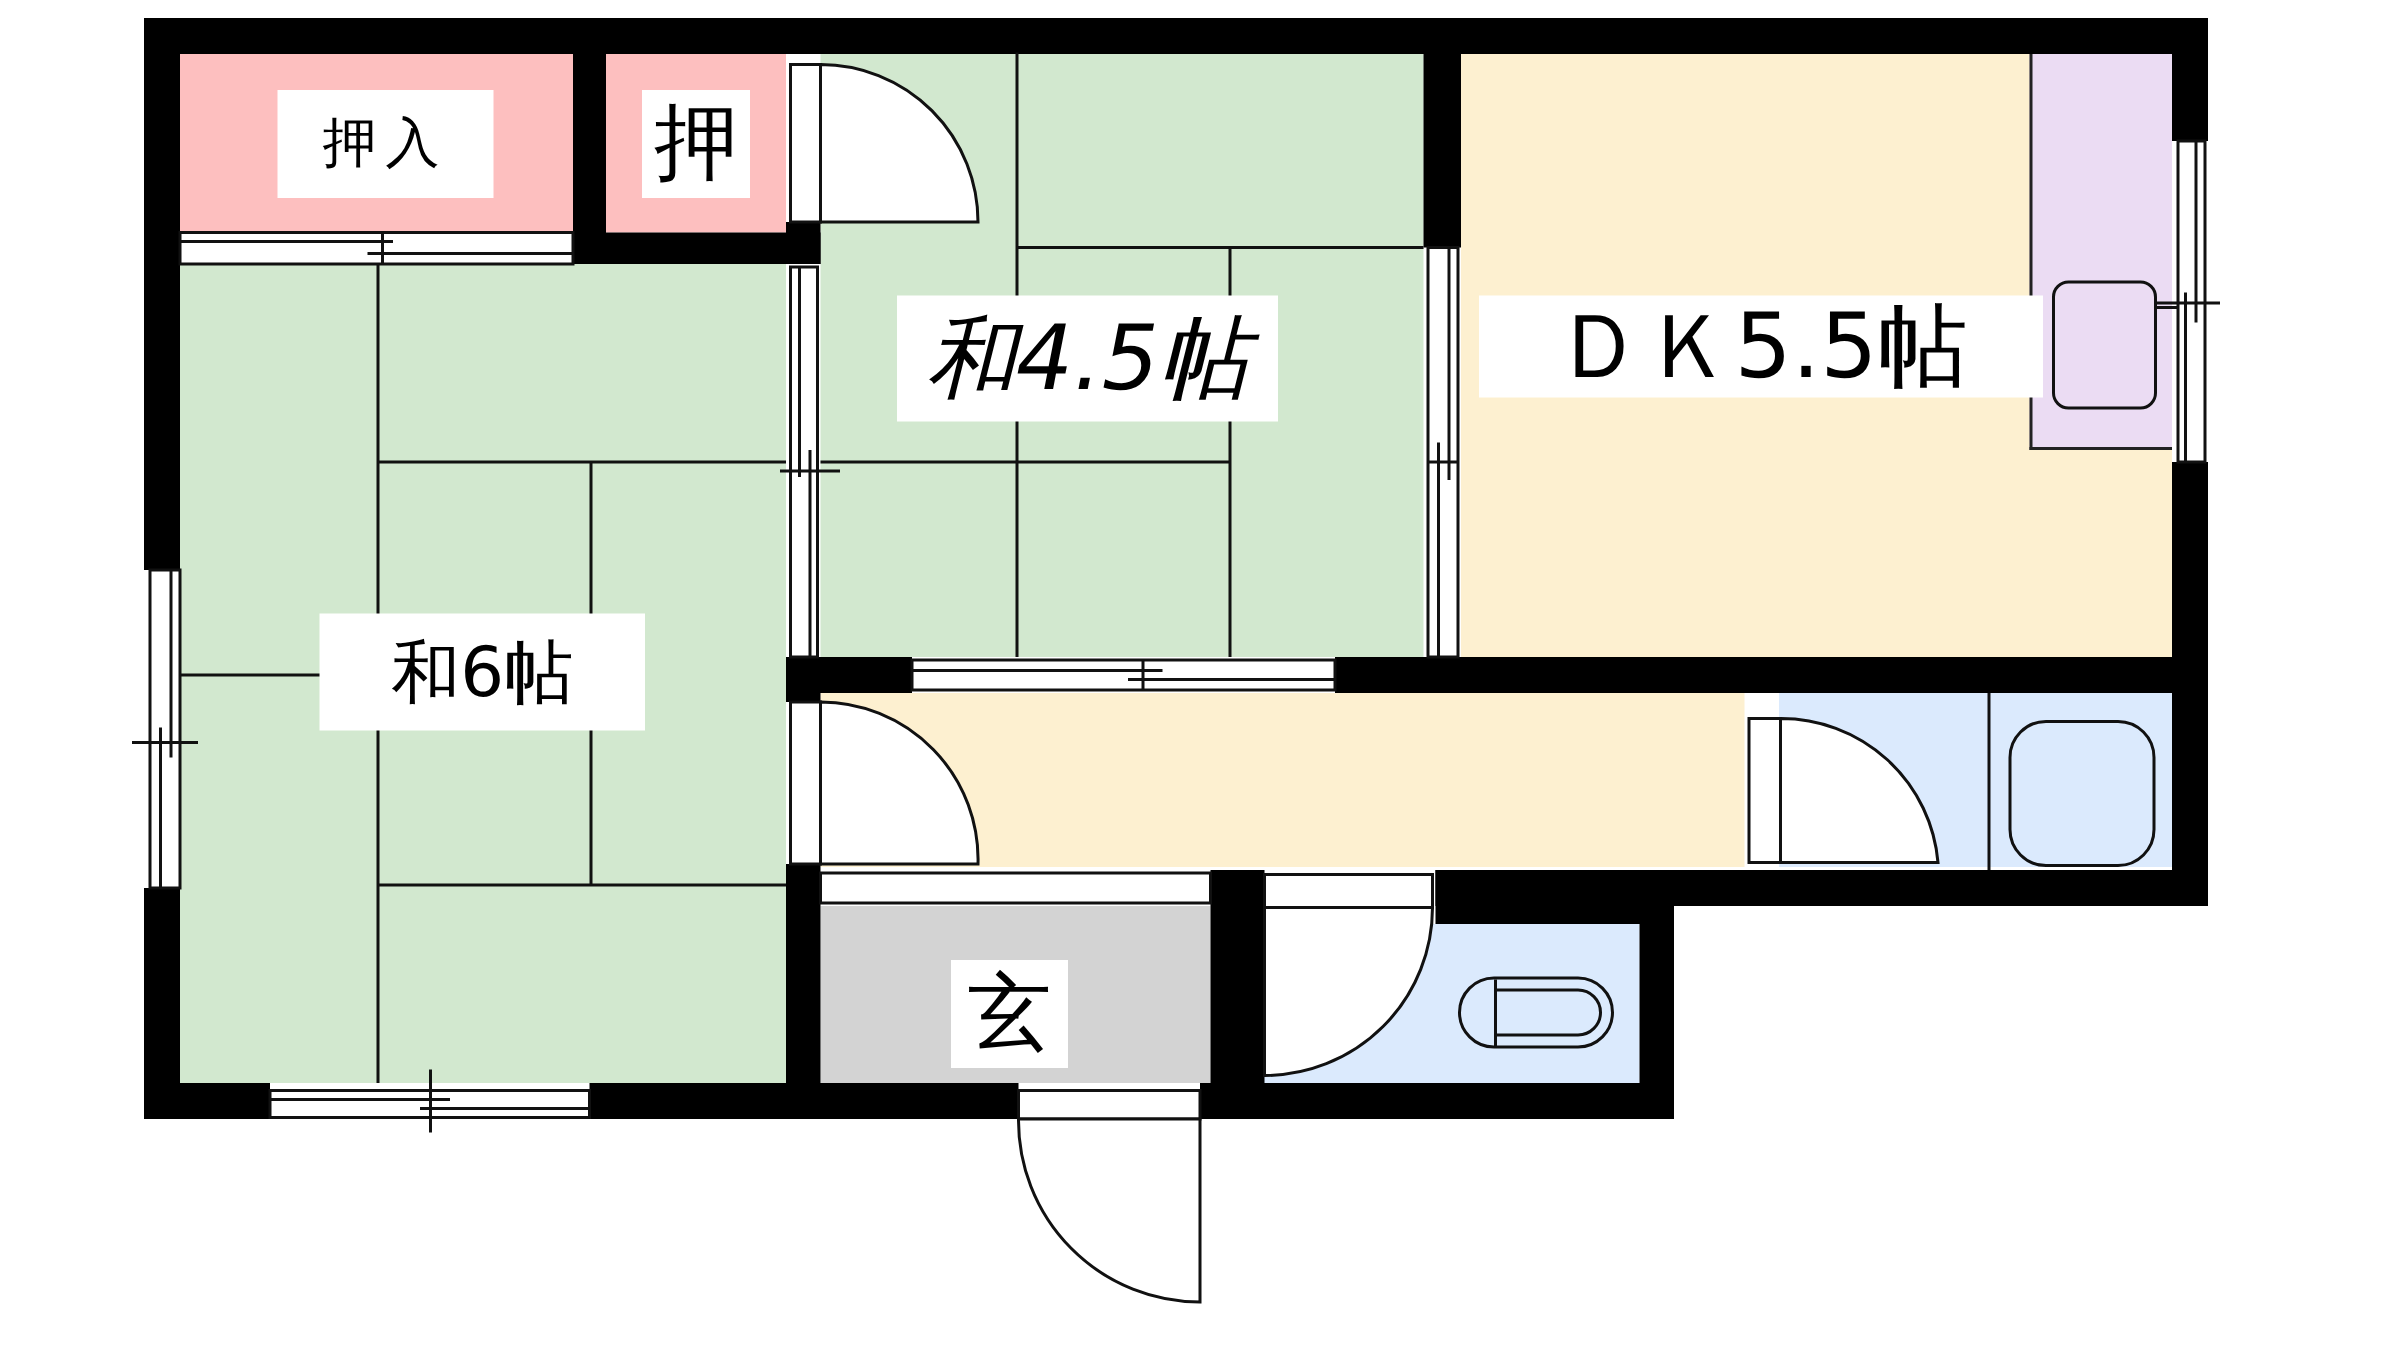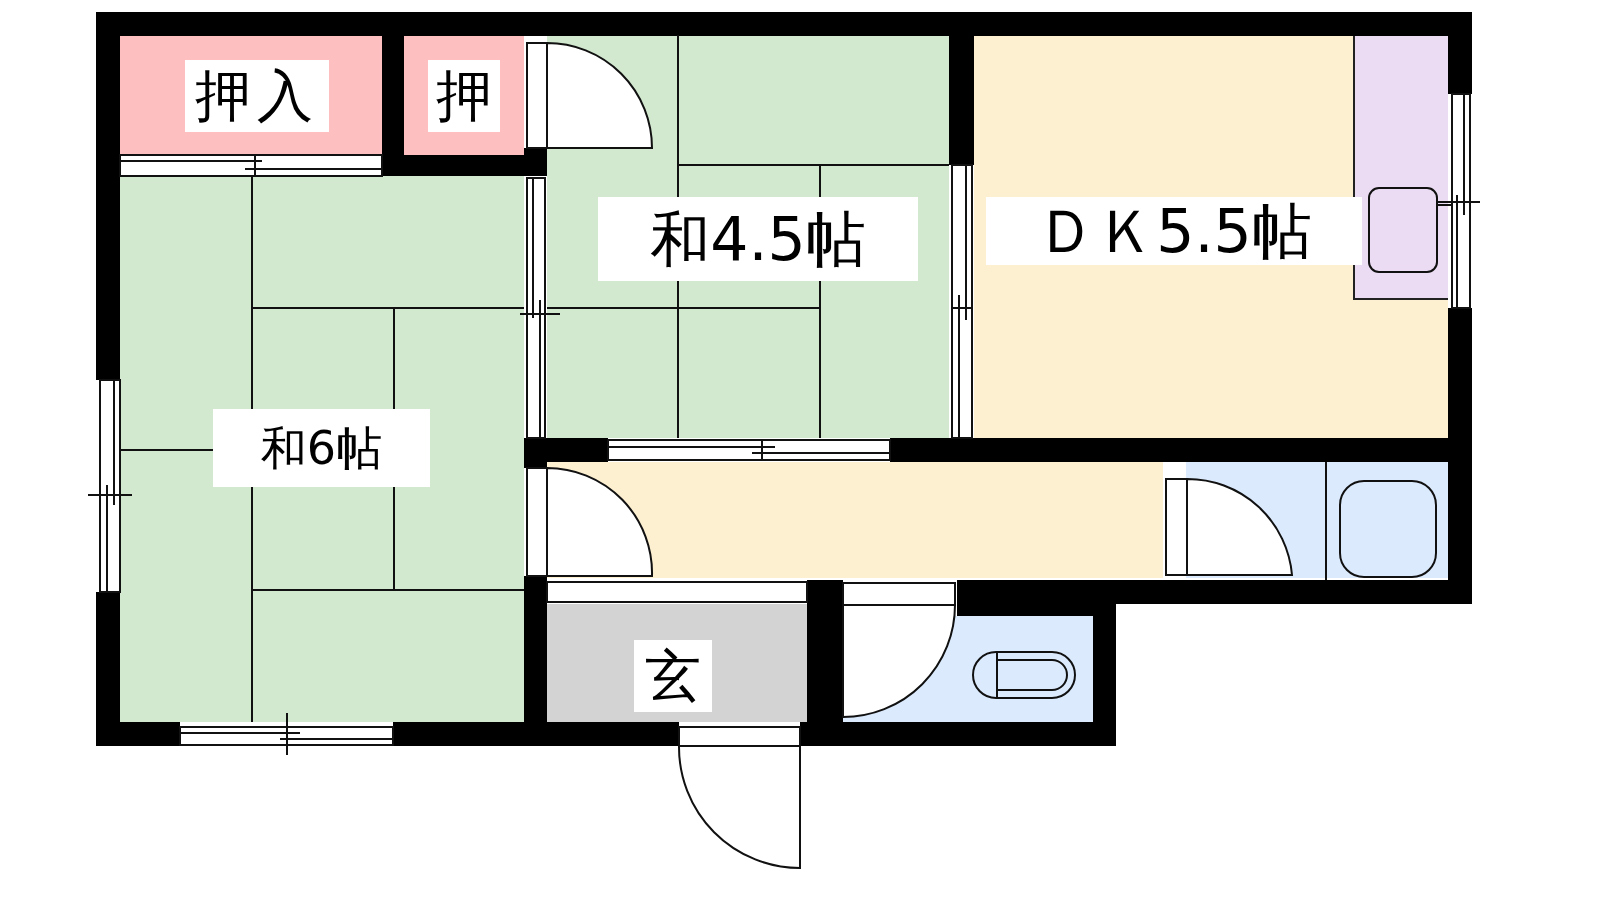--- a/index.html
+++ b/index.html
@@ -144,18 +144,18 @@
 
   <rect x="1340" y="481" width="96" height="96" rx="24" ry="24" fill="none" stroke="#111" stroke-width="2"></rect>
 
   <g stroke="#111" stroke-width="2" fill="none">
     <rect x="973" y="652" width="102" height="46" rx="23" ry="23"></rect>
     <line x1="997" y1="653" x2="997" y2="698"></line>
     <path d="M997 660 L1052 660 A15 15 0 0 1 1052 690 L997 690"></path>
   </g>
 </svg>
 
-<div class="label" style="left:185px;top:60px;width:144px;height:72px;font-size:56px;letter-spacing:6px;">押入</div>
+<div class="label" style="left:185px;top:60px;width:144px;height:72px;font-size:36px;letter-spacing:6px;">押入</div>
 <div class="label" style="left:428px;top:60px;width:72px;height:72px;font-size:56px;">押</div>
-<div class="label" style="left:598px;top:197px;width:320px;height:84px;font-size:60px;">和4.5帖</div>
+<div class="label" style="left:598px;top:197px;width:254px;height:84px;font-size:60px;font-style:italic;">和4.5帖</div>
 <div class="label" style="left:986px;top:197px;width:376px;height:68px;font-size:60px;">ＤＫ5.5帖</div>
 <div class="label" style="left:213px;top:409px;width:217px;height:78px;font-size:46px;">和6帖</div>
 <div class="label" style="left:634px;top:640px;width:78px;height:72px;font-size:56px;">玄</div>
 
 </body></html>

